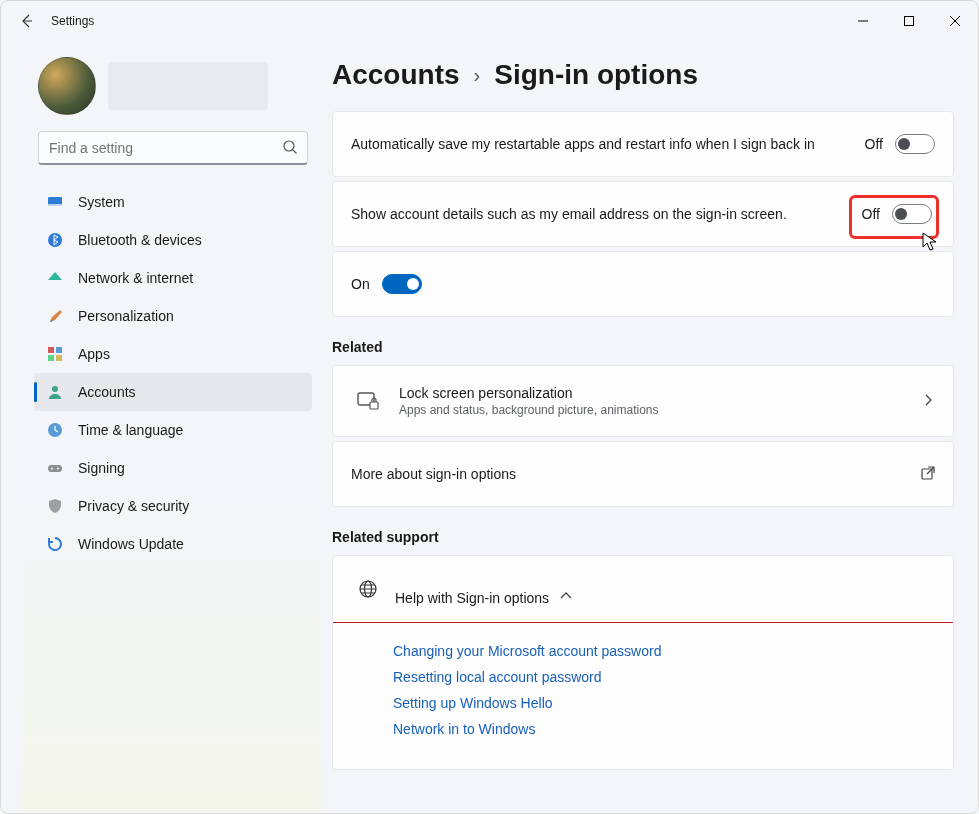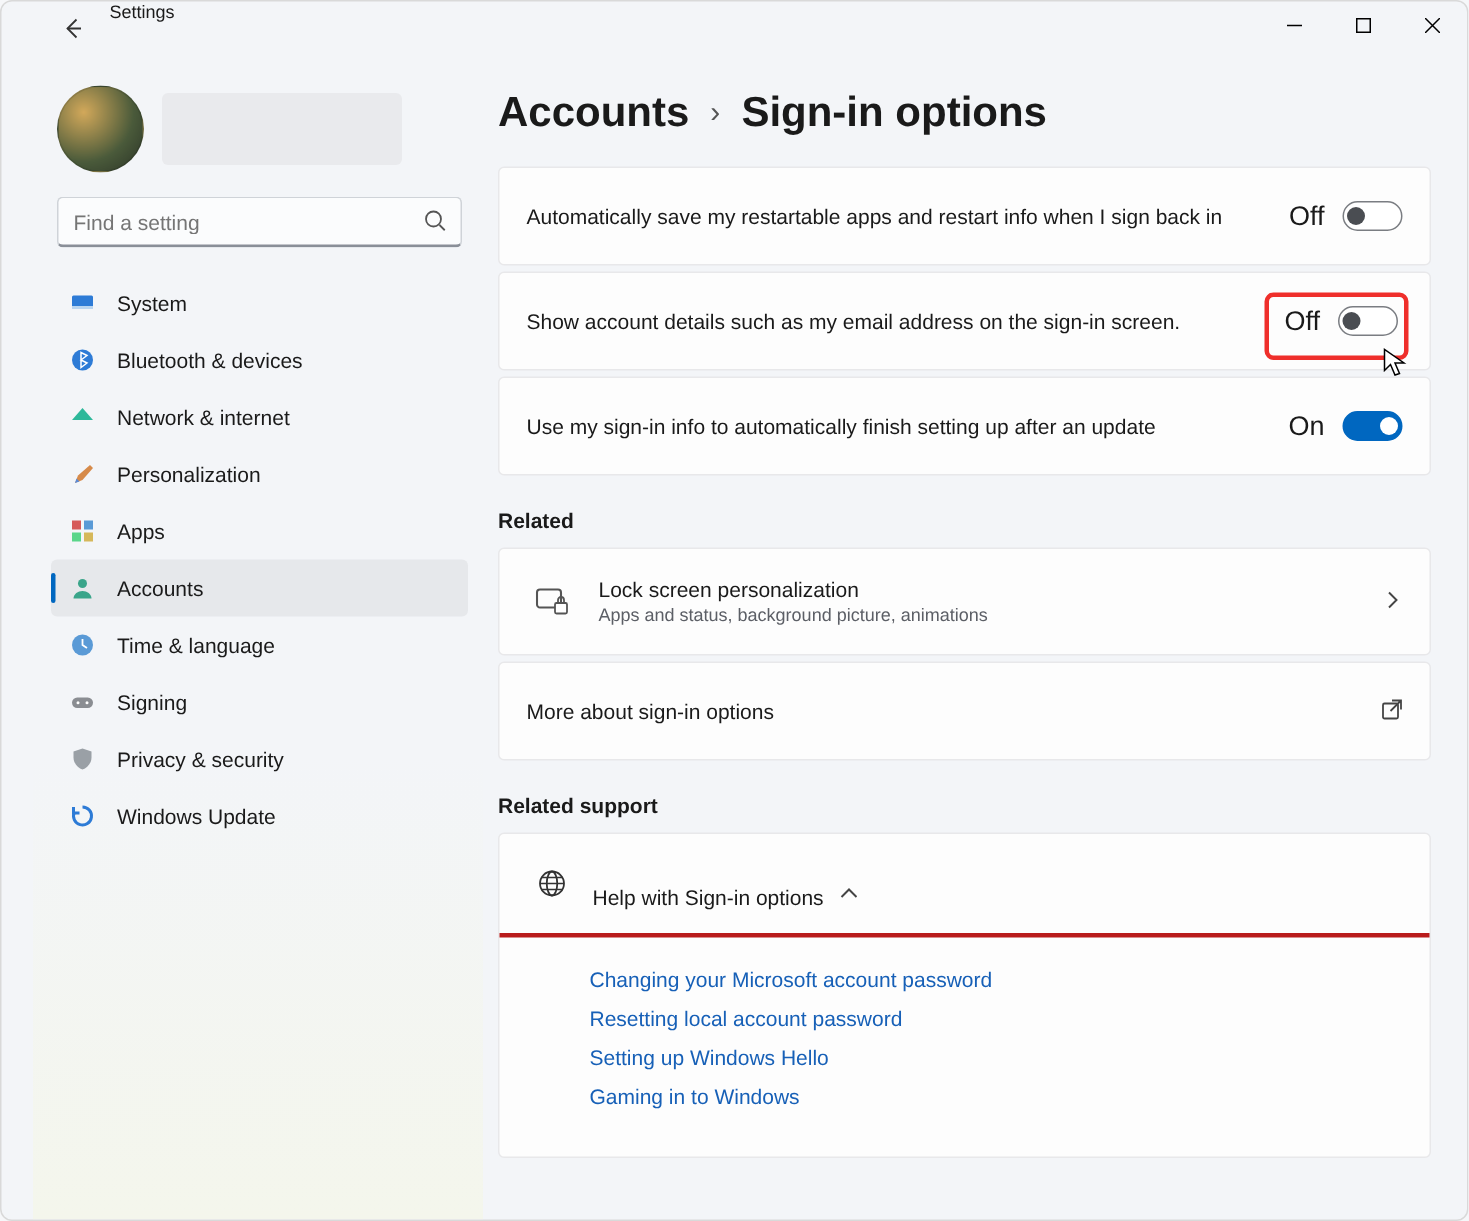--- a/index.html
+++ b/index.html
@@ -1,18 +1,18 @@
 <!DOCTYPE html>
 <html><head>
 <meta charset="utf-8">
 <style>
   * { box-sizing: border-box; margin: 0; padding: 0; }
   body { font-family: "Segoe UI", -apple-system, sans-serif; font-size: 14px; color: #1a1a1a; background: #f6f7f9; width: 979px; height: 814px; overflow: hidden; position: relative; }
   .window { background: #f3f5f8; width: 100%; height: 100%; border: 1px solid #d9d9d9; border-radius: 8px; display: flex; flex-direction: column; overflow: hidden; }
-  .titlebar { height: 40px; display: flex; align-items: flex-start; padding: 0 0 0 8px; margin-left: 22px; }
+  .titlebar { height: 40px; display: flex; align-items: center; padding: 0 0 0 8px; }
   .titlebar .back { width: 36px; height: 36px; display:flex; align-items:center; justify-content:center; }
   .titlebar .title { font-size: 12px; margin-left: 6px; flex: 1; }
   .winbtns { display:flex; }
   .winbtn { width: 46px; height: 32px; display:flex; align-items:center; justify-content:center; }
   .body { display:flex; flex:1; overflow:hidden; }
   .sidebar { width: 300px; padding: 12px 10px 10px 12px; overflow-y:auto; background: linear-gradient(180deg,#f3f5f8 60%,#f4f6ec 100%); margin-left: 21px; }
   .profile { display:flex; align-items:center; gap:12px; margin: 4px 4px 16px 4px; }
   .avatar { width: 58px; height:58px; border-radius:50%; background: radial-gradient(circle at 30% 30%, #d2a85a, #4a5a3a 60%, #2a3326); border: 1px solid rgba(0,0,0,.1); }
   .username { width: 160px; height: 48px; background: #e9eaed; border-radius: 4px; }
   .search { position:relative; margin: 0 4px 18px 4px; }
@@ -27,34 +27,34 @@
   .main { flex:1; padding: 18px 24px 8px 10px; overflow-y:auto; }
   .crumb { display:flex; align-items:center; gap: 14px; margin: 0 0 20px 0; }
   .crumb a { font-size: 28px; font-weight:600; color:#1a1a1a; text-decoration:none; }
   .crumb .chev { font-size: 20px; color:#555; }
   .crumb .cur { font-size: 28px; font-weight:600; }
   .card { background:#fdfdfd; border:1px solid #e8e8ea; border-radius:4px; margin-bottom:4px; }
   .row { display:flex; align-items:center; padding: 18px 18px; gap:14px; min-height:64px; }
   .row .txt { flex:1; font-size:14px; color:#1a1a1a; }
   .row .sub { font-size:12px; color:#5c5f66; margin-top:2px; }
   .toggle-wrap { display:flex; align-items:center; gap:12px; }
-  .toggle-lbl { font-size:18px;text-align:center; }
+  .toggle-lbl { font-size:14px;text-align:center; }
   .toggle { width:40px; height:20px; border-radius:10px; position:relative; }
   .toggle.off { background:#fff; border:1px solid #7a7d82; }
   .toggle.off .knob { left:2px; background:#4a4d52; }
   .toggle.on { background:#0067c0; border:1px solid #0067c0; }
   .toggle.on .knob { right:2px; background:#fff; }
   .toggle .knob { position:absolute; top:50%; margin-top:-6px; width:12px; height:12px; border-radius:50%; }
   .highlight { border:3px solid #ef2f2b; border-radius:6px; padding: 6px 4px 12px 10px; margin:-6px -4px -12px -10px; position:relative; }
   .section-head { font-size:14px; font-weight:600; margin: 22px 0 10px 0; }
   .rel-icon { width:34px; height:34px; display:flex; align-items:center; justify-content:center; }
   .right-ic { color:#444; }
   .help-panel { background:#fdfdfd; border:1px solid #e8e8ea; border-radius:4px; }
   .help-head { display:flex; align-items:flex-end; padding: 16px 18px; gap:10px; cursor:pointer; }
-  .help-body { padding: 10px 18px 22px 60px; border-top:3px solid #b91c1c; }
+  .help-body { padding: 10px 18px 22px 60px; border-top:1px solid #b91c1c; }
   .help-body a { display:block; color:#1760b7; text-decoration:none; font-size:14px; margin: 10px 0; }
   .cursor-img { position:absolute; left: 922px; top: 232px; pointer-events:none; }
 </style>
 </head>
 <body>
 
 <div class="window">
   <div class="titlebar">
     <div class="back">
       <svg width="16" height="16" viewBox="0 0 16 16">
@@ -220,21 +220,20 @@
               <div class="toggle off">
                   <div class="knob"></div>
                 </div>
             </div>
           </div>
         </div>
       </div>
 
       <div class="card">
         <div class="row">
-          <div class="txt">Use my sign-in info to automatically finish setting up after an update</div>
           <div class="toggle-wrap">
             <span class="toggle-lbl">On</span>
             <div class="toggle on">
                 <div class="knob"></div>
               </div>
           </div>
         </div>
       </div>
 
       <div class="section-head">Related</div>
@@ -281,21 +280,21 @@
             </div>
           <div class="txt">Help with Sign-in options</div>
           <span class="right-ic"><svg width="14" height="14" viewBox="0 0 14 14">
                 <path d="M2 9l5-5 5 5" fill="none" stroke="#444" stroke-width="1.3"></path>
               </svg></span>
         </div>
         <div class="help-body">
           <a href="#">Changing your Microsoft account password</a>
           <a href="#">Resetting local account password</a>
           <a href="#">Setting up Windows Hello</a>
-          <a href="#">Gaming in to Windows</a>
+          <a href="#">Network in to Windows</a>
         </div>
       </div>
     </main>
   </div>
 </div>
 
 <svg class="cursor-img" width="16" height="20" viewBox="0 0 16 20">
     <path d="M1 1l0 14 4-4 3 7 3-1-3-7h6L1 1z" fill="#fff" stroke="#000" stroke-width="1"></path>
   </svg>
 

